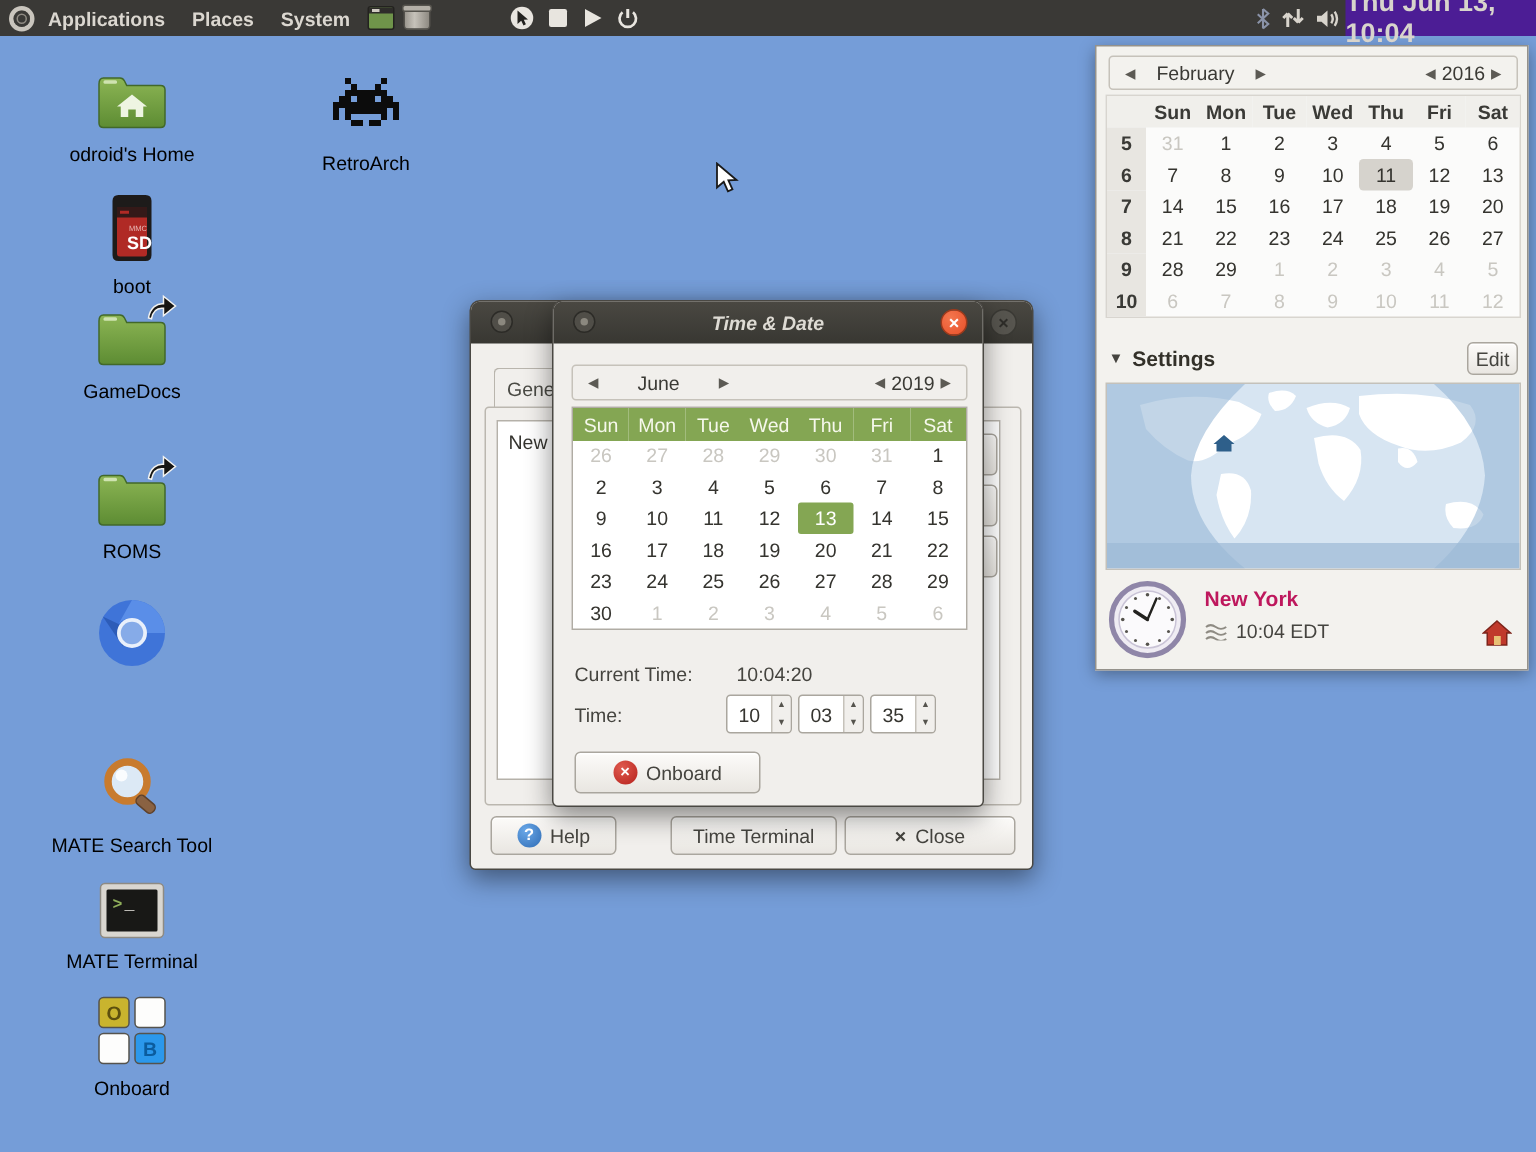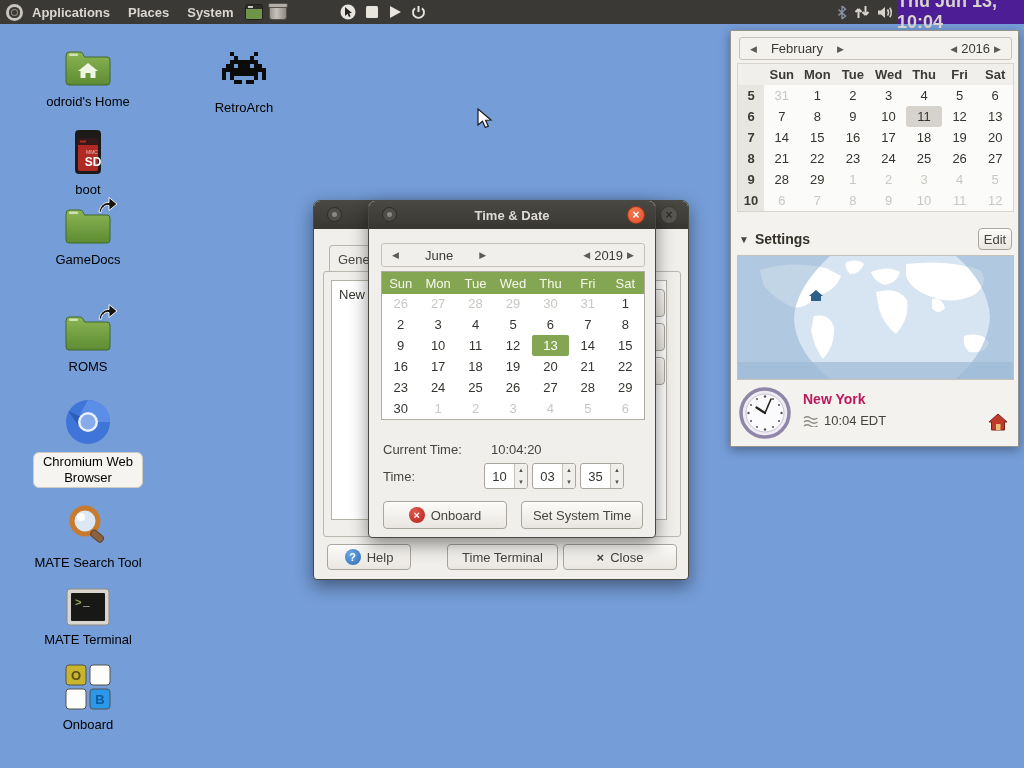--- a/index.html
+++ b/index.html
@@ -225,21 +225,20 @@
 <div class="dicon" style="left:18px; top:398px;">
   <span class="art">
     <svg width="48" height="48" viewBox="0 0 48 48">
         <circle cx="24" cy="24" r="22" fill="#3f74d8"></circle>
         <path d="M24 2 A22 22 0 0 1 46 24 L33 24 A10 10 0 0 0 15 18 Z" fill="#5a8ee8"></path>
         <path d="M4.5 13 L18 33 A10 10 0 0 0 15 18 Z" fill="#2d5cb8"></path>
         <circle cx="24" cy="24" r="10" fill="#e9f0fb"></circle>
         <circle cx="24" cy="24" r="7.5" fill="#86abe8"></circle>
       </svg>
   </span>
-  <div class="dlabel plate" style="width:110px;">Chromium Web Browser</div>
 </div>
 
 <div class="dicon" style="left:18px; top:503px;">
   <span class="art">
     <svg width="46" height="46" viewBox="0 0 46 46">
         <circle cx="20" cy="18" r="13" fill="#dce9f5" stroke="#c87b2e" stroke-width="5"></circle>
         <circle cx="16" cy="14" r="4" fill="#ffffff" opacity=".85"></circle>
         <rect x="29" y="26" width="14" height="7" rx="3" transform="rotate(40 29 26)" fill="#8a6242" stroke="#5f422c"></rect>
       </svg>
   </span>
@@ -422,21 +421,21 @@
     <button class="btn" style="position:absolute;left:249px;bottom:0;width:114px;height:26px;">
       <span style="font-weight:bold;color:#45443f;">×</span>
       <span>Close</span>
     </button>
   </div>
 </div>
 
 <div class="window tddialog">
   <div class="titlebar">
     <span class="wm-btn"></span>
-    <span class="tb-title" style="margin:0 auto;">Time &amp; Date</span>
+    <span class="tb-title" style="margin:0 auto;font-style:italic;">Time &amp; Date</span>
     <span class="close-btn close-orange">×</span>
   </div>
 
   <div class="td-nav">
     <span class="arrow">◀</span>
     <span style="margin:0 22px;">June</span>
     <span class="arrow">▶</span>
     <span style="flex:1"></span>
     <span class="arrow">◀</span>
     <span>2019</span>
@@ -518,18 +517,17 @@
     <div class="spin-arrows">
         <span>▲</span>
         <span>▼</span>
       </div>
   </div>
 
   <button class="btn" style="position:absolute;left:14px;top:300px;width:124px;height:28px;">
     <span class="ic-circle" style="background:radial-gradient(circle at 35% 30%,#e05a4e,#b5211c);">×</span>
     <span>Onboard</span>
   </button>
-  <button class="btn" style="position:absolute;left:152px;top:300px;width:122px;height:28px;">Set System Time</button>
 </div>
 
 <svg class="cursor" width="20" height="22">
   <path d="M1 1 L1 17 L5.5 13.2 L8.3 19.5 L11.3 18.2 L8.6 12.2 L14 12 Z" fill="#fff" stroke="#1a1a1a" stroke-width="1.2"></path>
 </svg>
 
 </body></html>

